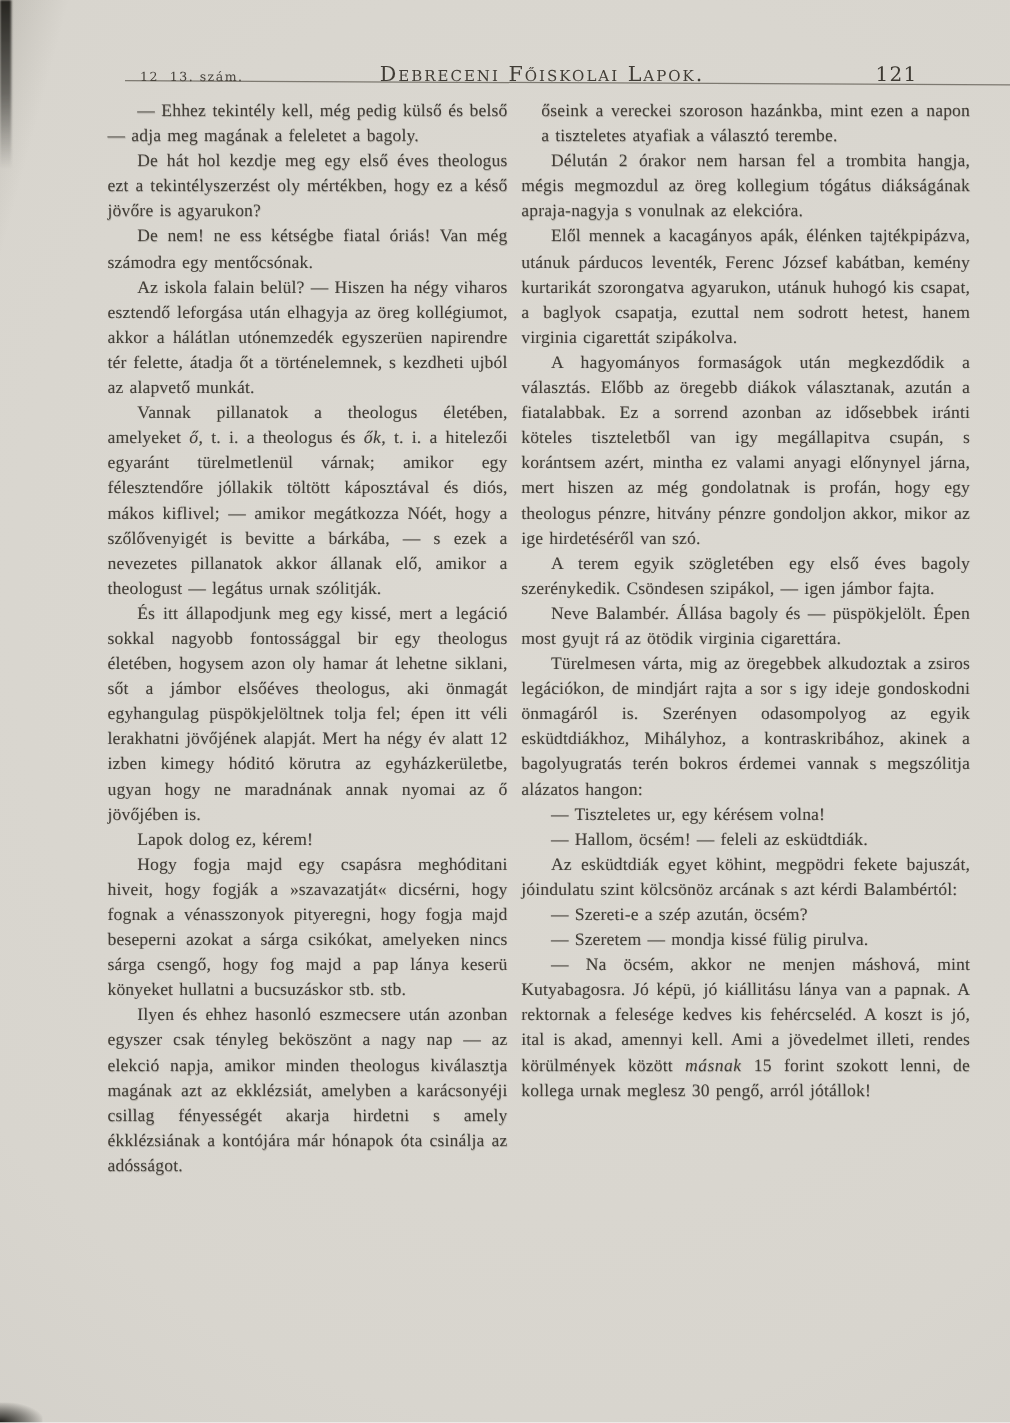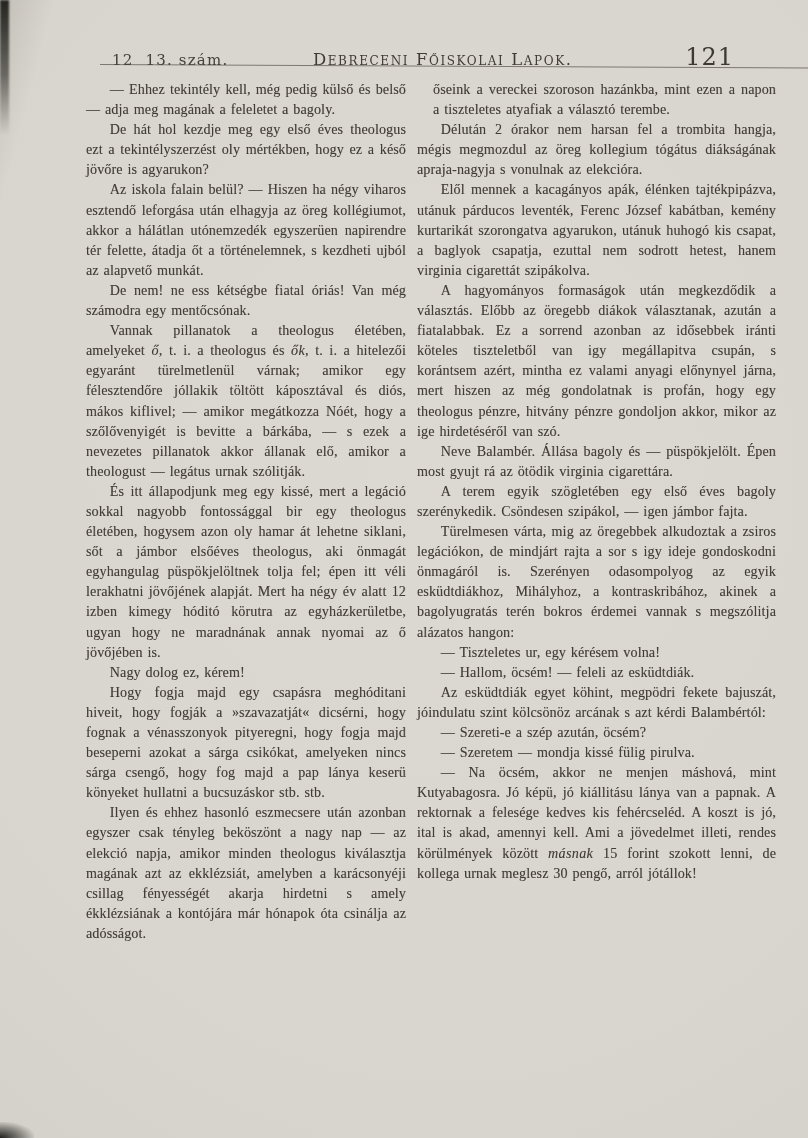--- a/index.html
+++ b/index.html
@@ -23,33 +23,33 @@
   .corner-shadow {
     position: absolute; left: 0; bottom: 0; width: 34px; height: 16px;
     background: radial-gradient(ellipse at 0% 100%, rgba(22,21,17,0.95) 0%, rgba(22,21,17,0.4) 45%, rgba(22,21,17,0) 75%);
   }
   .header {
     position: absolute; top: 40px; left: 86px; width: 690px;
     display: flex; justify-content: space-between; align-items: baseline;
   }
   .issue {
     margin-left: 26px;
-    font-size: 15px; letter-spacing: 1.2px; white-space: pre;
+    font-size: 10px; letter-spacing: 1.2px; white-space: pre;
     color: #44403a;
   }
   .journal-title {
     font-variant: small-caps;
     font-size: 16.5px; letter-spacing: 1.6px;
     color: #403c35;
     transform: translateX(-14px);
     margin-top: 10px;
   }
   .pageno {
     margin-right: 42px;
-    font-size: 24px; letter-spacing: 1px;
+    font-size: 16px; letter-spacing: 1px;
     color: #3e3a33;
   }
   .header-rule {
     position: absolute; top: 64px; left: 100px; width: 708px; height: 0;
     border-top: 1.6px solid rgba(75,70,62,0.65);
     transform: rotate(0.28deg); transform-origin: left center;
   }
   .columns {
     position: absolute; top: 80px; left: 86px; width: 690px;
     display: flex; gap: 11px;
@@ -79,35 +79,35 @@
   <span class="journal-title">Debreceni Főiskolai Lapok.</span>
   <span class="pageno">121</span>
 </div>
 
 <div class="header-rule"></div>
 
 <div class="columns">
   <div class="col col-left">
       <p>— Ehhez tekintély kell, még pedig külső és belső — adja meg magának a feleletet a bagoly.</p>
       <p>De hát hol kezdje meg egy első éves theologus ezt a tekintélyszerzést oly mértékben, hogy ez a késő jövőre is agyarukon?</p>
+      <p>De nem! ne ess kétségbe fiatal óriás! Van még számodra egy mentőcsónak.</p>
       <p>Az iskola falain belül? — Hiszen ha négy viharos esztendő leforgása után elhagyja az öreg kollégiumot, akkor a hálátlan utónemzedék egyszerüen napirendre tér felette, átadja őt a történelemnek, s kezdheti ujból az alapvető munkát.</p>
-      <p>De nem! ne ess kétségbe fiatal óriás! Van még számodra egy mentőcsónak.</p>
       <p>Vannak pillanatok a theologus életében, amelyeket <em>ő</em>, t. i. a theologus és <em>ők</em>, t. i. a hitelezői egyaránt türelmetlenül várnak; amikor egy félesztendőre jóllakik töltött káposztával és diós, mákos kiflivel; — amikor megátkozza Nóét, hogy a szőlővenyigét is bevitte a bárkába, — s ezek a nevezetes pillanatok akkor állanak elő, amikor a theologust — legátus urnak szólitják.</p>
       <p>És itt állapodjunk meg egy kissé, mert a legáció sokkal nagyobb fontossággal bir egy theologus életében, hogysem azon oly hamar át lehetne siklani, sőt a jámbor elsőéves theologus, aki önmagát egyhangulag püspökjelöltnek tolja fel; épen itt véli lerakhatni jövőjének alapját. Mert ha négy év alatt 12 izben kimegy hóditó körutra az egyházkerületbe, ugyan hogy ne maradnának annak nyomai az ő jövőjében is.</p>
-      <p>Nagy dolog ez, kérem!</p>
+      <p>Lapok dolog ez, kérem!</p>
       <p>Hogy fogja majd egy csapásra meghóditani hiveit, hogy fogják a »szavazatját« dicsérni, hogy fognak a vénasszonyok pityeregni, hogy fogja majd beseperni azokat a sárga csikókat, amelyeken nincs sárga csengő, hogy fog majd a pap lánya keserü könyeket hullatni a bucsuzáskor stb. stb.</p>
       <p>Ilyen és ehhez hasonló eszmecsere után azonban egyszer csak tényleg beköszönt a nagy nap — az elekció napja, amikor minden theologus kiválasztja magának azt az ekklézsiát, amelyben a karácsonyéji csillag fényességét akarja hirdetni s amely ékklézsiának a kontójára már hónapok óta csinálja az adósságot.</p>
     </div>
   <div class="col col-right">
       <p class="noindent">őseink a vereckei szoroson hazánkba, mint ezen a napon a tiszteletes atyafiak a választó terembe.</p>
       <p>Délután 2 órakor nem harsan fel a trombita hangja, mégis megmozdul az öreg kollegium tógátus diákságának apraja-nagyja s vonulnak az elekcióra.</p>
       <p>Elől mennek a kacagányos apák, élénken tajtékpipázva, utánuk párducos leventék, Ferenc József kabátban, kemény kurtarikát szorongatva agyarukon, utánuk huhogó kis csapat, a baglyok csapatja, ezuttal nem sodrott hetest, hanem virginia cigarettát szipákolva.</p>
       <p>A hagyományos formaságok után megkezdődik a választás. Előbb az öregebb diákok választanak, azután a fiatalabbak. Ez a sorrend azonban az idősebbek iránti köteles tiszteletből van igy megállapitva csupán, s korántsem azért, mintha ez valami anyagi előnynyel járna, mert hiszen az még gondolatnak is profán, hogy egy theologus pénzre, hitvány pénzre gondoljon akkor, mikor az ige hirdetéséről van szó.</p>
+      <p>A terem egyik szögletében egy első éves bagoly szerénykedik. Csöndesen szipákol, — igen jámbor fajta.</p>
       <p>Neve Balambér. Állása bagoly és — püspökjelölt. Épen most gyujt rá az ötödik virginia cigarettára.</p>
-      <p>A terem egyik szögletében egy első éves bagoly szerénykedik. Csöndesen szipákol, — igen jámbor fajta.</p>
       <p>Türelmesen várta, mig az öregebbek alkudoztak a zsiros legációkon, de mindjárt rajta a sor s igy ideje gondoskodni önmagáról is. Szerényen odasompolyog az egyik esküdtdiákhoz, Mihályhoz, a kontraskribához, akinek a bagolyugratás terén bokros érdemei vannak s megszólitja alázatos hangon:</p>
       <p>— Tiszteletes ur, egy kérésem volna!</p>
       <p>— Hallom, öcsém! — feleli az esküdtdiák.</p>
       <p>Az esküdtdiák egyet köhint, megpödri fekete bajuszát, jóindulatu szint kölcsönöz arcának s azt kérdi Balambértól:</p>
       <p>— Szereti-e a szép azután, öcsém?</p>
       <p>— Szeretem — mondja kissé fülig pirulva.</p>
       <p>— Na öcsém, akkor ne menjen máshová, mint Kutyabagosra. Jó képü, jó kiállitásu lánya van a papnak. A rektornak a felesége kedves kis fehércseléd. A koszt is jó, ital is akad, amennyi kell. Ami a jövedelmet illeti, rendes körülmények között <em>másnak</em> 15 forint szokott lenni, de kollega urnak meglesz 30 pengő, arról jótállok!</p>
     </div>
 </div>
 

